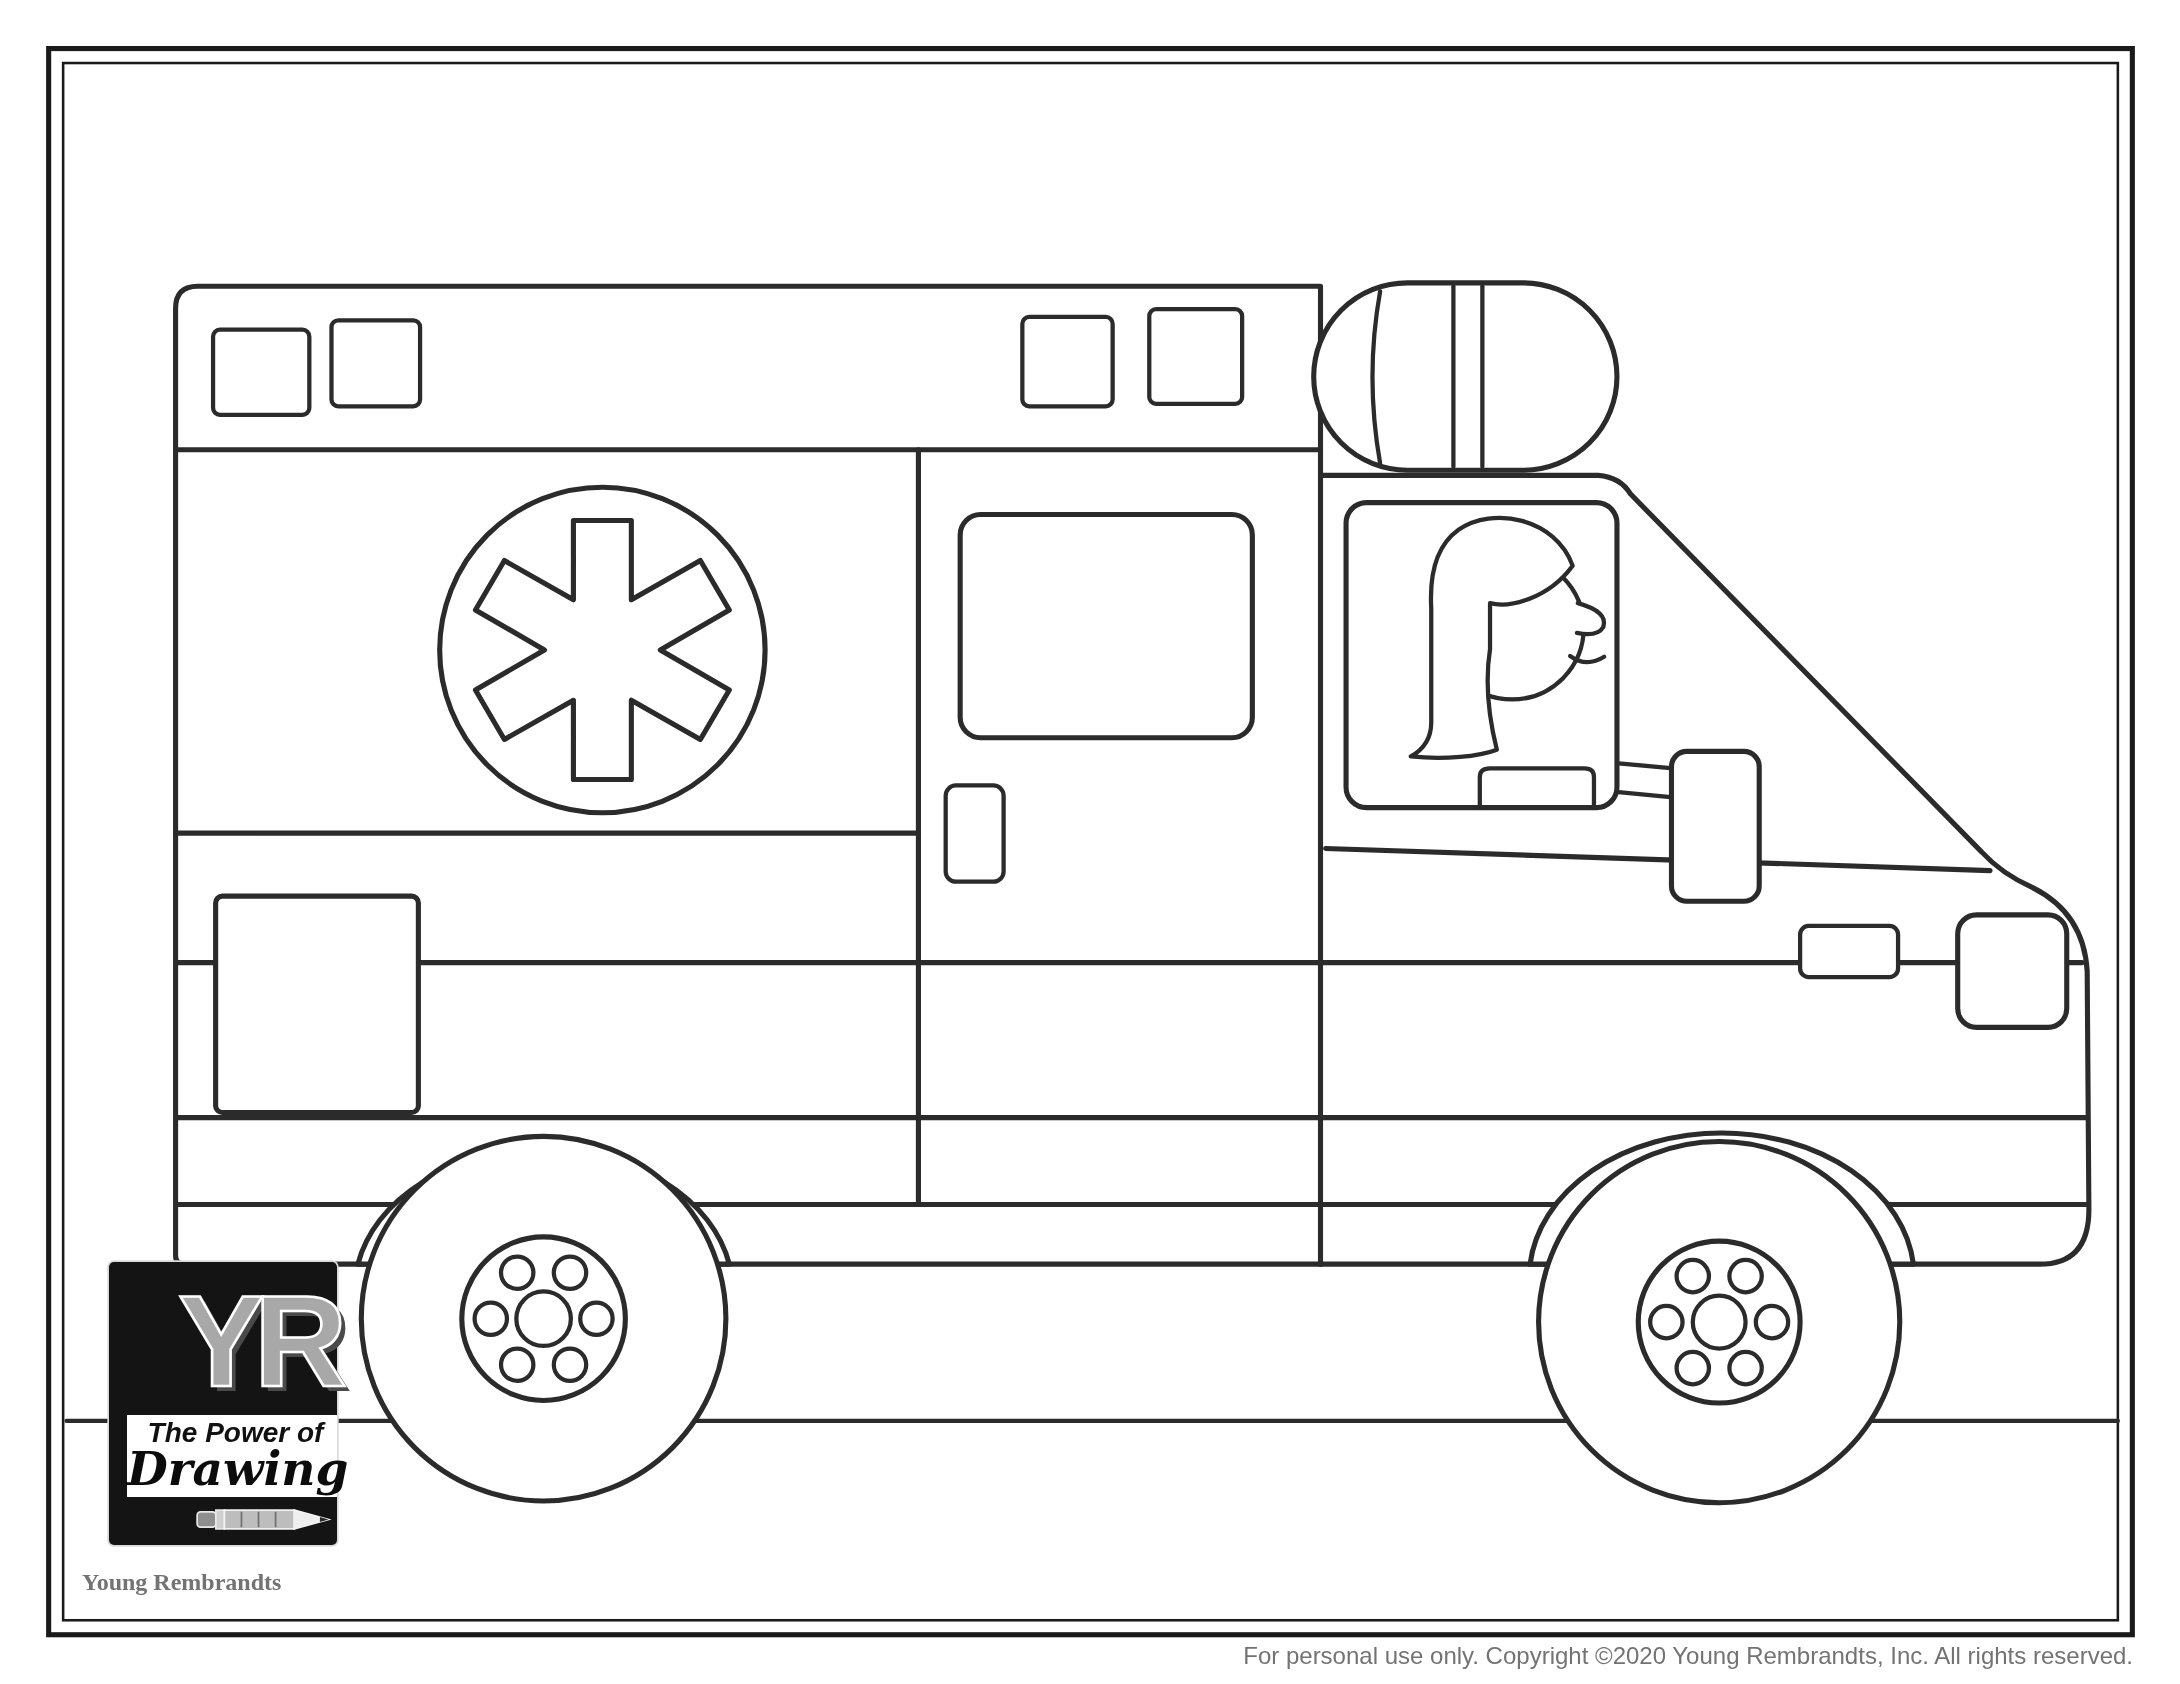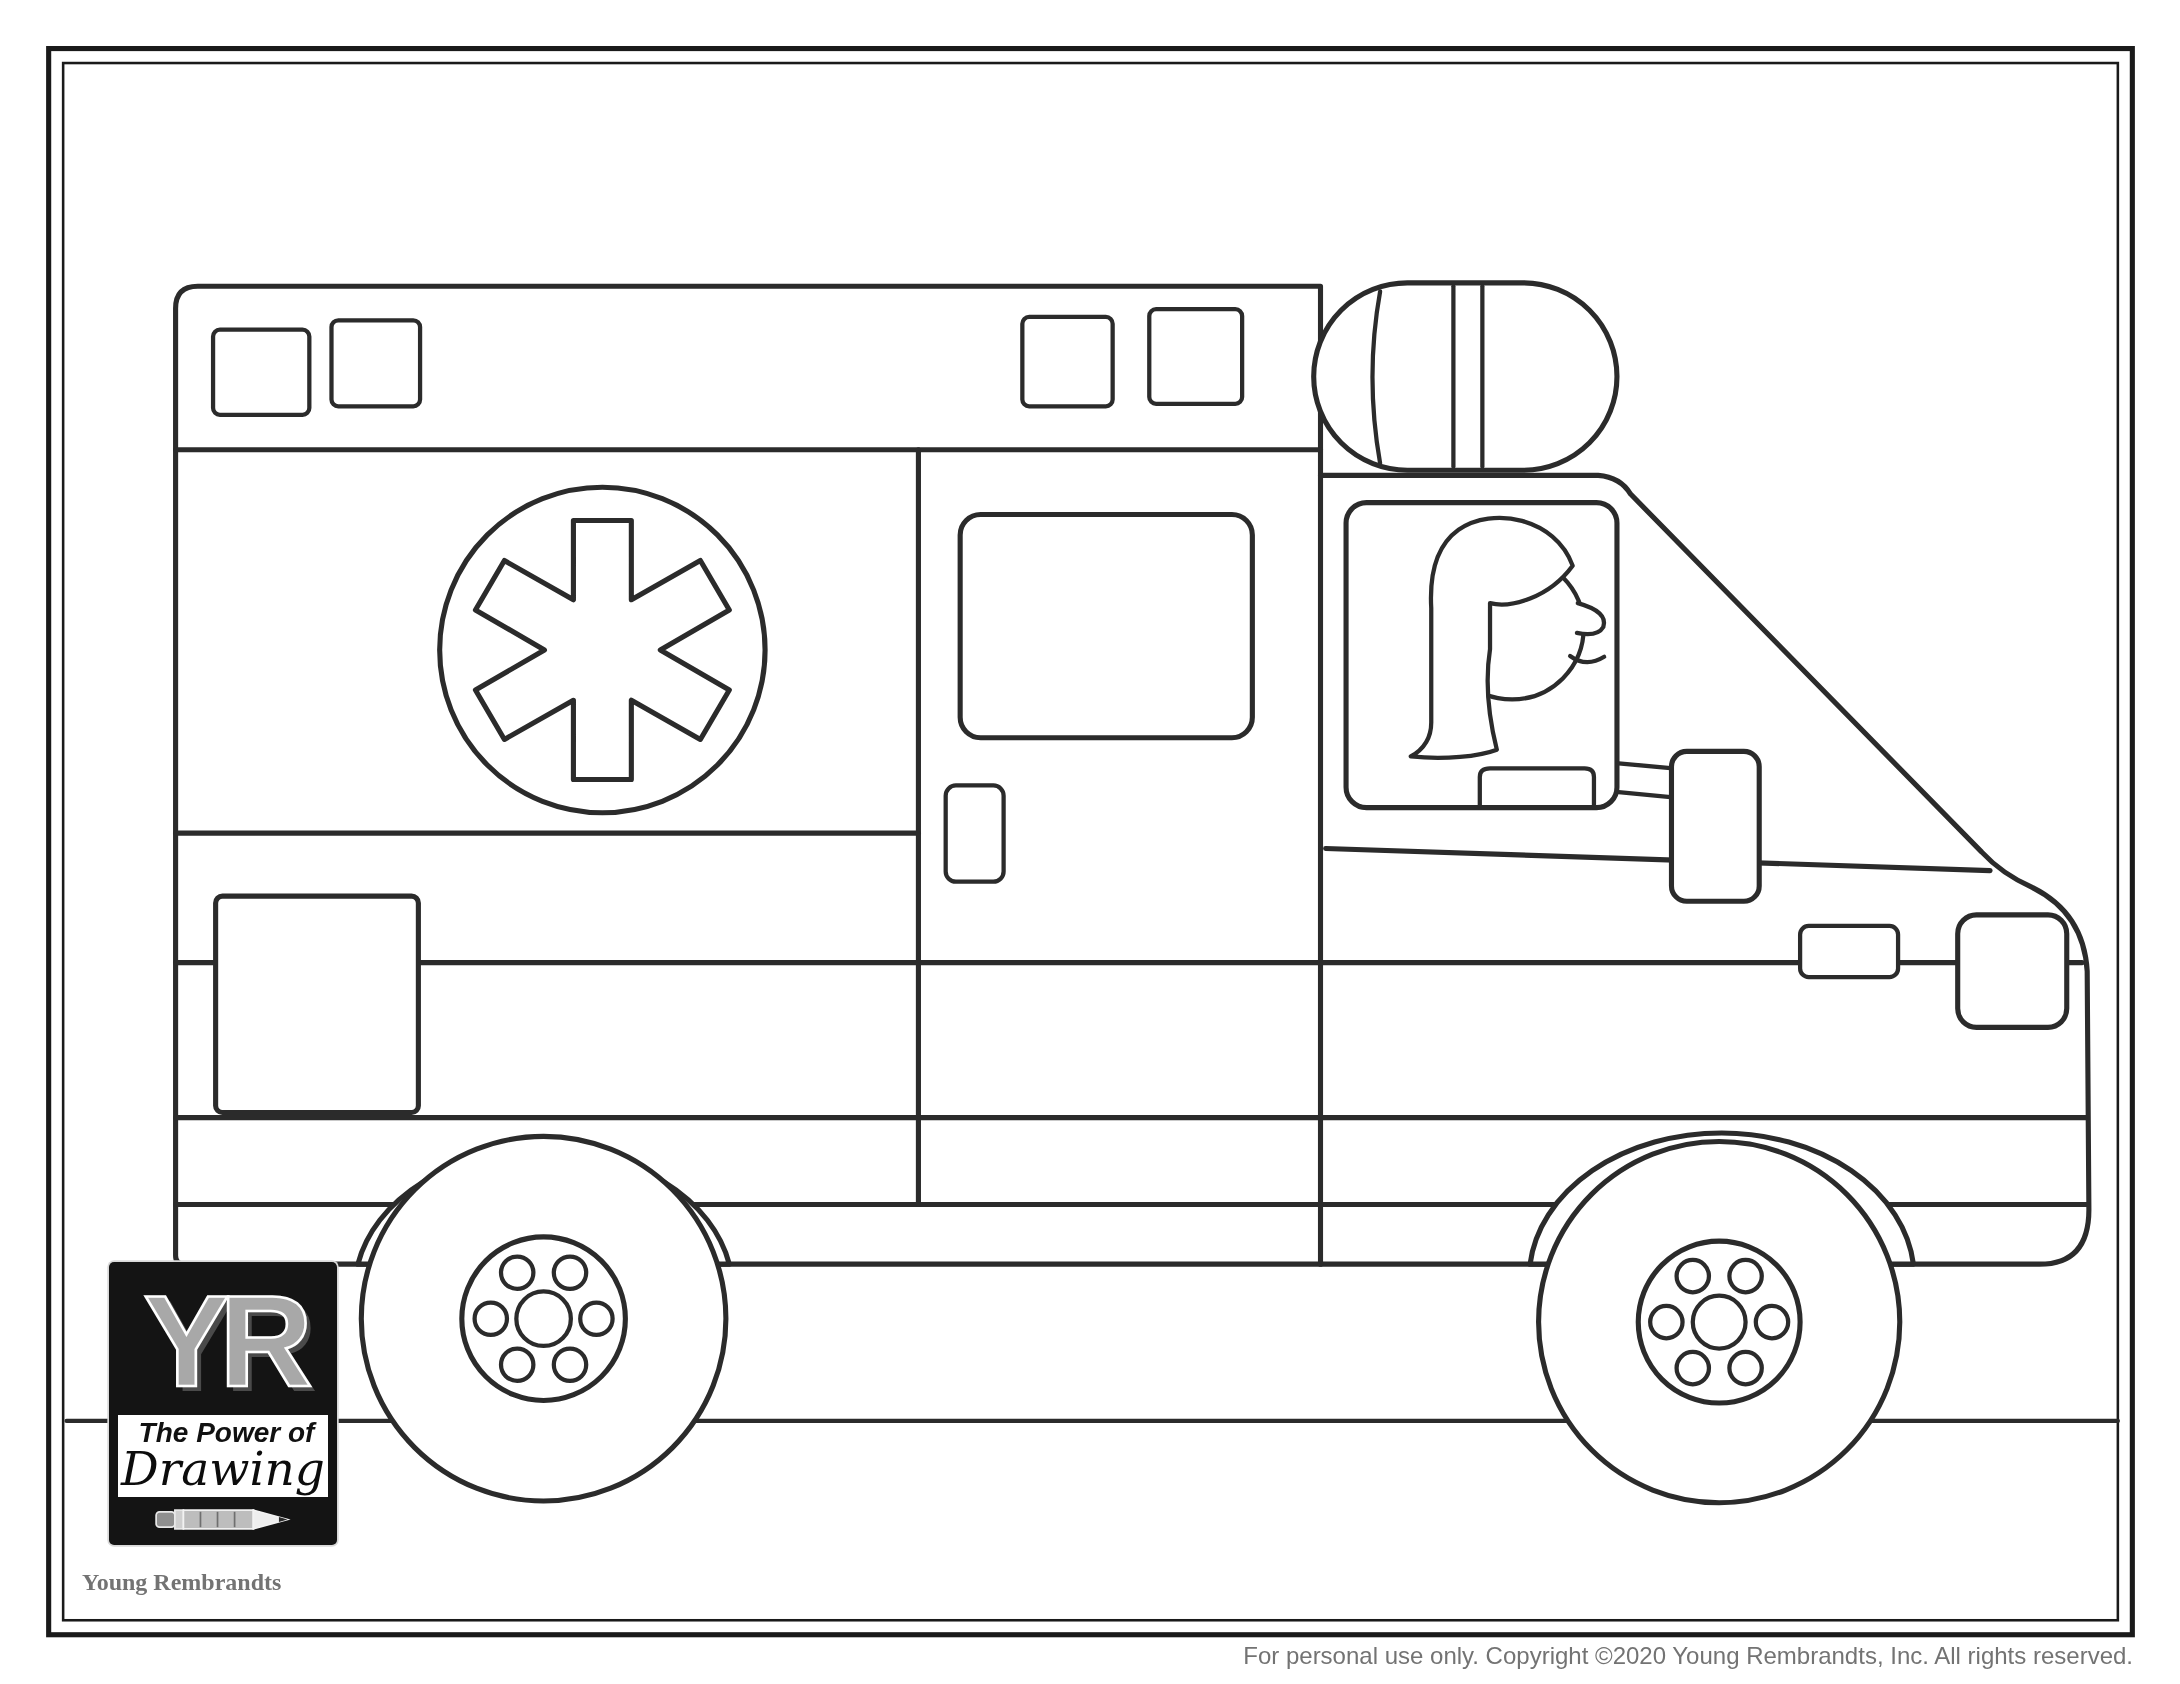--- a/index.html
+++ b/index.html
@@ -8,32 +8,32 @@
     background:#ffffff;font-family:"Liberation Sans",sans-serif;
   }
   .art{position:absolute;left:0;top:0;}
   svg .ln{fill:none;stroke:#2b2b2b;stroke-width:6;stroke-linecap:round;stroke-linejoin:round;}
   svg .ln5{fill:none;stroke:#2b2b2b;stroke-width:5;stroke-linecap:round;stroke-linejoin:round;}
   svg .fw{fill:#ffffff;stroke:#2b2b2b;stroke-width:6;stroke-linecap:round;stroke-linejoin:round;}
   svg .fw5{fill:#ffffff;stroke:#2b2b2b;stroke-width:5;stroke-linecap:round;stroke-linejoin:round;}
 
   .logo{
     position:absolute;left:109px;top:1262px;width:228px;height:283px;
-    background:#141414;border-radius:5.1px;display:flex;flex-direction:column;align-items:center;
+    background:#141414;border-radius:5.1px;display:flex;flex-direction:column;align-items:flex-end;
     box-shadow:0 0 0 1.7px #d9d9d9;
   }
   .logo-yr{
     height:148px;display:flex;align-items:center;justify-content:center;
     font-weight:bold;font-size:129px;letter-spacing:-10.2px;color:#a8a8a8;
     -webkit-text-stroke:2.6px #ffffff;text-shadow:5.1px 5.1px 0 #4a4a4a;line-height:1;
     margin-top:5.1px;
   }
   .logo-band{width:210px;background:#ffffff;text-align:center;padding:2.6px 0 5.1px;}
   .band-top{font-size:28px;font-weight:bold;font-style:italic;color:#111;text-align:right;padding-right:13.6px;line-height:1.05;}
-  .band-script{font-size:47px;font-weight:normal;font-style:italic;font-family:"DejaVu Serif",serif;color:#0c0c0c;line-height:1;margin-top:-1.7px;}
+  .band-script{font-size:47px;font-weight:bold;font-style:italic;font-family:"DejaVu Serif",serif;color:#0c0c0c;line-height:1;margin-top:-1.7px;}
   .logo-pencil{margin-top:7.7px;}
   .brand{
     position:absolute;left:82px;top:1569px;font-family:"Liberation Serif",serif;
     font-weight:bold;font-size:24px;color:#737373;
   }
   .footer{
     position:absolute;right:48px;top:1642px;font-size:24px;color:#737373;
   }
 </style>
 </head>

